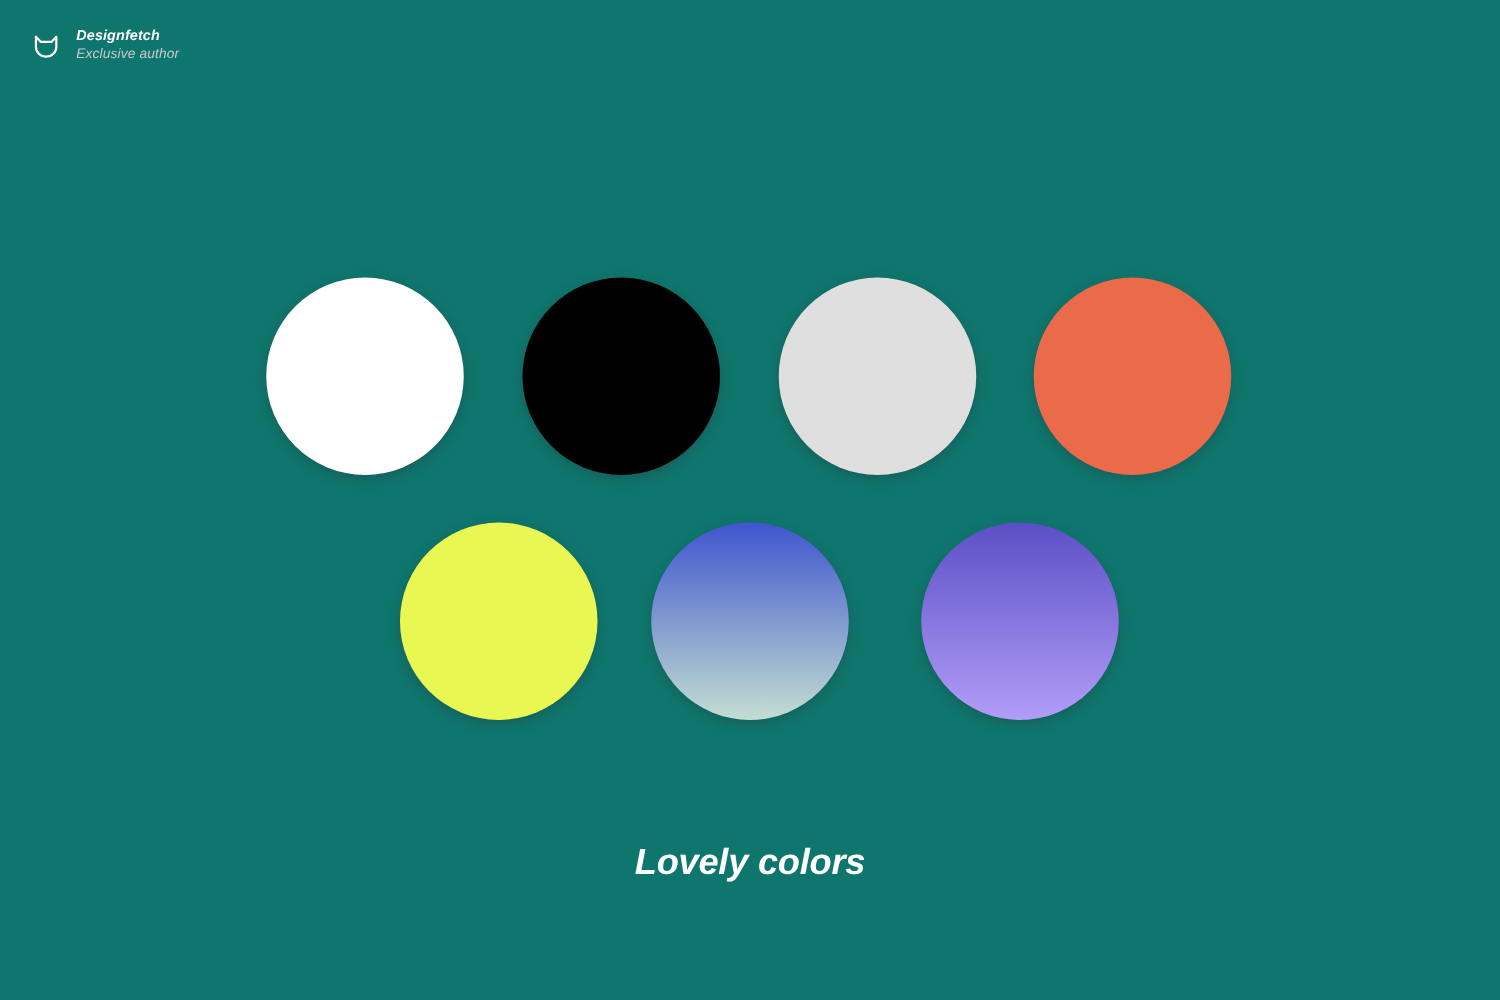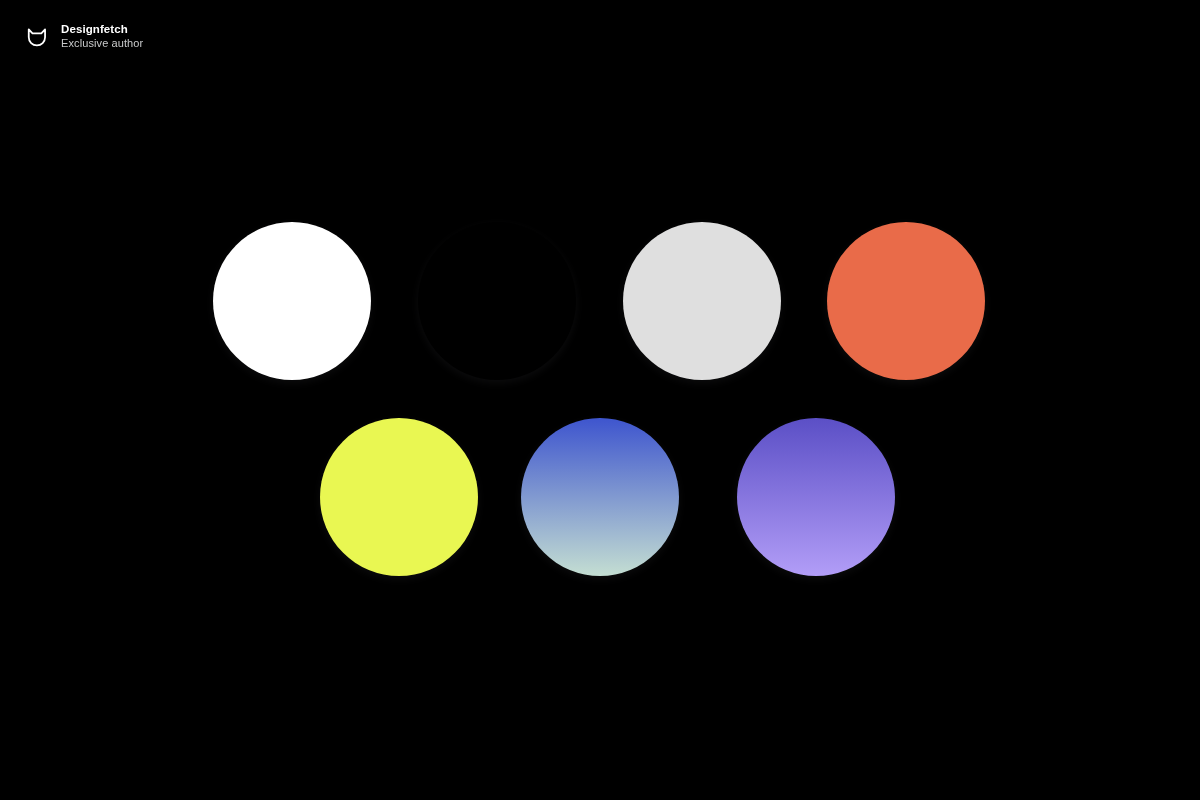--- a/index.html
+++ b/index.html
@@ -93,21 +93,21 @@
     font-size: 29px;
     font-weight: bold;
     color: #ffffff;
     letter-spacing: -0.2px;
     line-height: 36px;
   }
 </style>
 </head>
 <body style="background: rgb(119, 120, 121);">
 
-<div id="stage" style="background: #000000;">
+<div id="stage" style="background: #0f766e; font-style: italic;">
 
   <div id="brand">
     <svg id="brand-logo" viewBox="0 0 32 32" aria-hidden="true">
       <path d="M7.2 9.0 L7.2 17.4 C7.2 22.2 11.1 26.0 15.9 26.0 C20.7 26.0 24.6 22.2 24.6 17.4 L24.6 9.0 L20.6 13.3 L11.2 13.3 Z" fill="none" stroke="#ffffff" stroke-width="1.9" stroke-linejoin="round" stroke-linecap="round"></path>
     </svg>
     <div id="brand-text">
       <span id="brand-name" style="color: rgb(255, 255, 255);">Designfetch</span>
       <span id="brand-sub" style="color: rgb(201, 202, 203);">Exclusive author</span>
     </div>
   </div>
@@ -119,14 +119,15 @@
         <div class="swatch shadowed" title="Light gray" style="width: 158px; height: 158px; left: 623px; top: 222px; background: rgb(223, 223, 223);"></div>
         <div class="swatch shadowed" title="Coral orange" style="width: 158px; height: 158px; left: 827px; top: 222px; background: rgb(233, 107, 73);"></div>
       </div>
       <div style="position: absolute; inset: 0px;">
         <div class="swatch shadowed" title="Lime yellow" style="width: 158px; height: 158px; left: 320px; top: 418px; background: rgb(233, 247, 82);"></div>
         <div class="swatch shadowed" title="Blue to mint gradient" style="width: 158px; height: 158px; left: 521px; top: 418px; background: linear-gradient(rgb(62, 85, 206) 0%, rgb(196, 222, 210) 100%);"></div>
         <div class="swatch shadowed" title="Violet to lavender gradient" style="width: 158px; height: 158px; left: 737px; top: 418px; background: linear-gradient(rgb(91, 79, 198) 0%, rgb(178, 157, 247) 100%);"></div>
       </div>
     </div>
 
+  <div id="caption" style="color: rgb(255, 255, 255);">Lovely colors</div>
 
 </div>
 
 </body></html>

